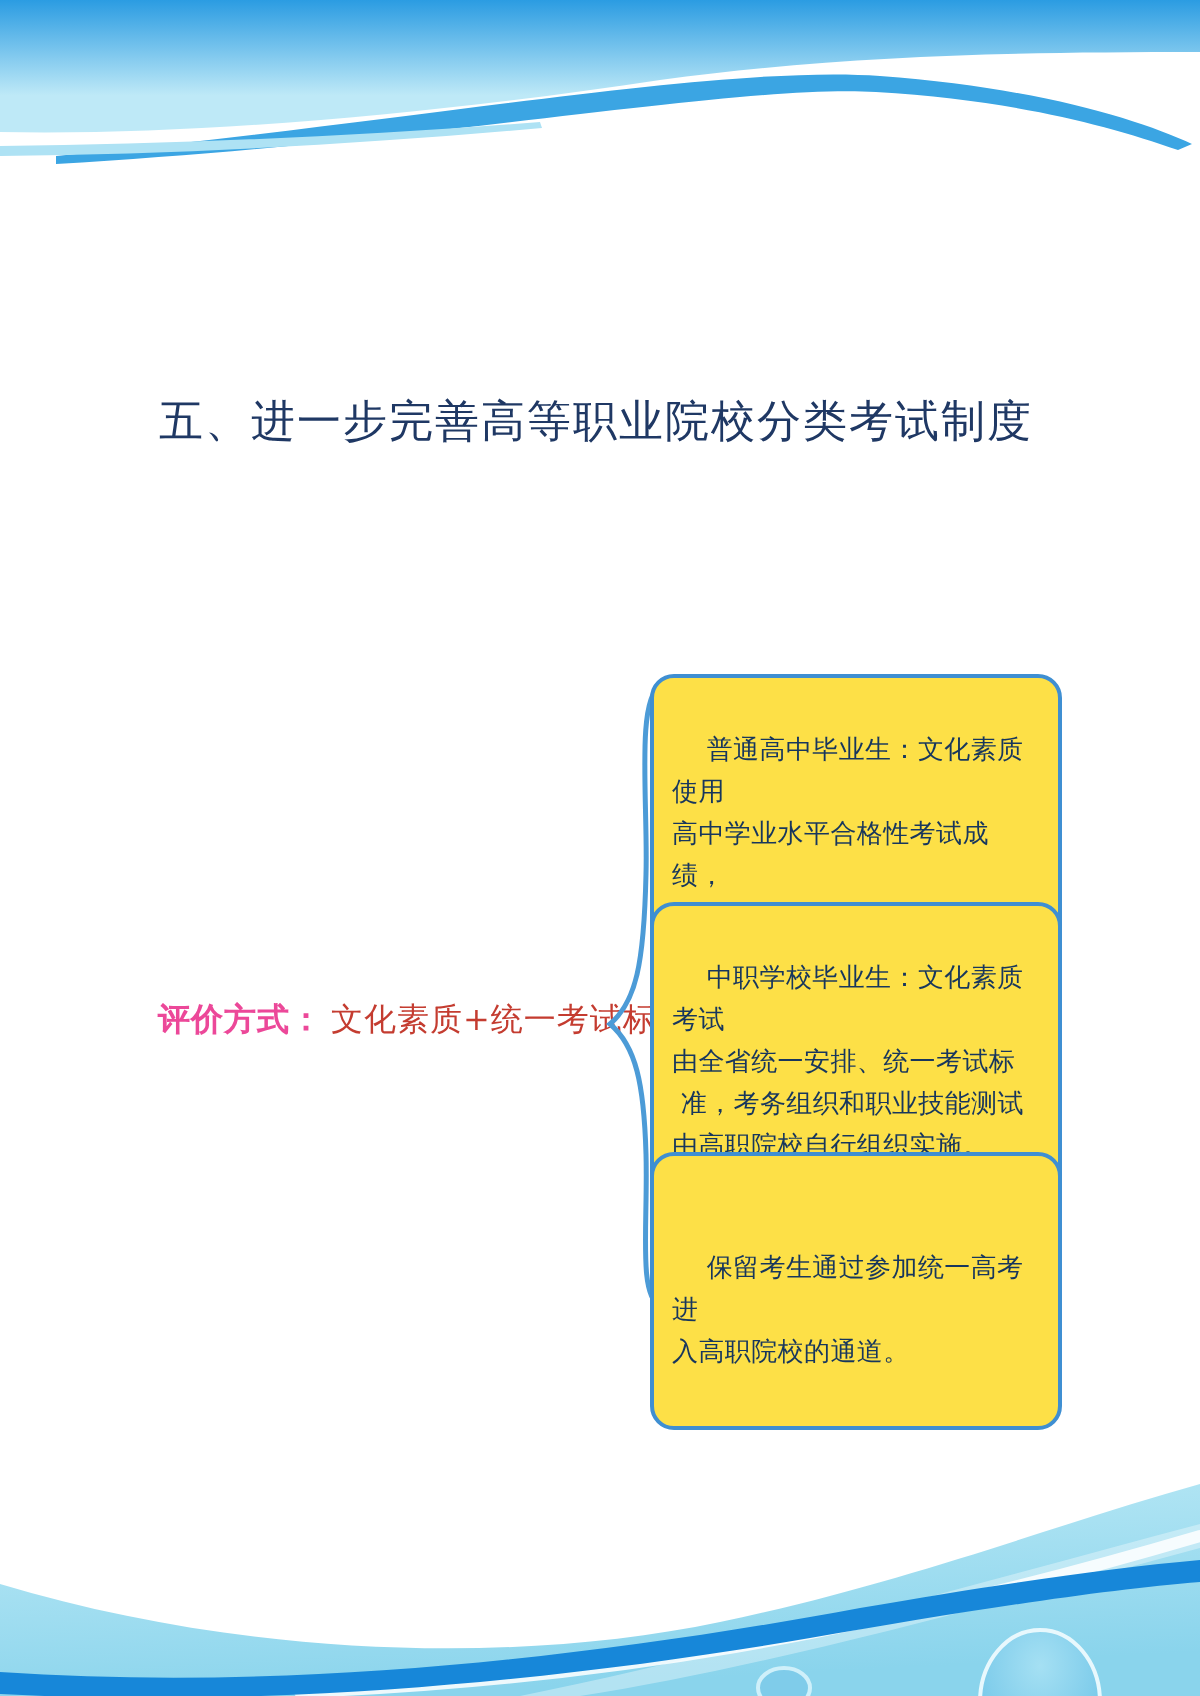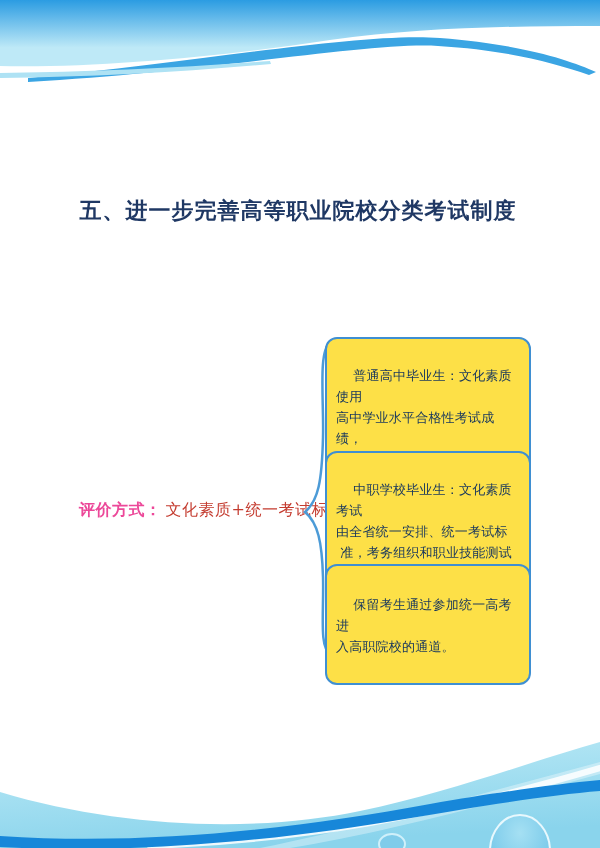--- a/index.html
+++ b/index.html
@@ -10,21 +10,21 @@
     background:#ffffff;
     overflow:hidden;
     font-family:"DejaVu Serif","Liberation Serif",serif;
   }
   .top-banner{position:absolute;top:0;left:0;display:block;}
   .bottom-banner{position:absolute;bottom:0;left:0;display:block;}
 
   .page-title{
     position:absolute;top:196px;left:0;width:596px;margin:0;
     text-align:center;
-    font-size:22px;font-weight:bold;letter-spacing:1px;
+    font-size:22px;font-weight:normal;letter-spacing:1px;
     color:#1F3864;
   }
   .exam-time{
     position:absolute;left:79px;top:263px;
     font-size:15px;letter-spacing:0.5px;white-space:nowrap;
   }
   .exam-time .lab{color:#9C2B22;font-weight:bold;margin-right:5px;}
   .exam-time .val{color:#C43C30;}
 
   .eval{
@@ -41,21 +41,21 @@
     box-sizing:border-box;
     border:2px solid #3F8FD2;border-radius:12px;
     background:#fde047;
     color:#17365D;
     font-size:13px;line-height:21px;letter-spacing:0.2px;
     padding:5px 9px;
     white-space:pre-wrap;
   }
   .box1{top:337px;min-height:96px;}
   .box2{top:451px;min-height:98px;}
-  .box3{top:564px;min-height:78px;padding-top:7px;}
+  .box3{top:576px;min-height:78px;padding-top:25px;}
 </style>
 </head>
 <body>
 
 <div class="page">
 
   <svg class="top-banner" width="600" height="100" viewBox="0 0 600 100">
     <defs>
       <linearGradient id="sky" x1="0" y1="0" x2="0" y2="0.72">
         <stop offset="0" stop-color="#2B9CE2"></stop>

